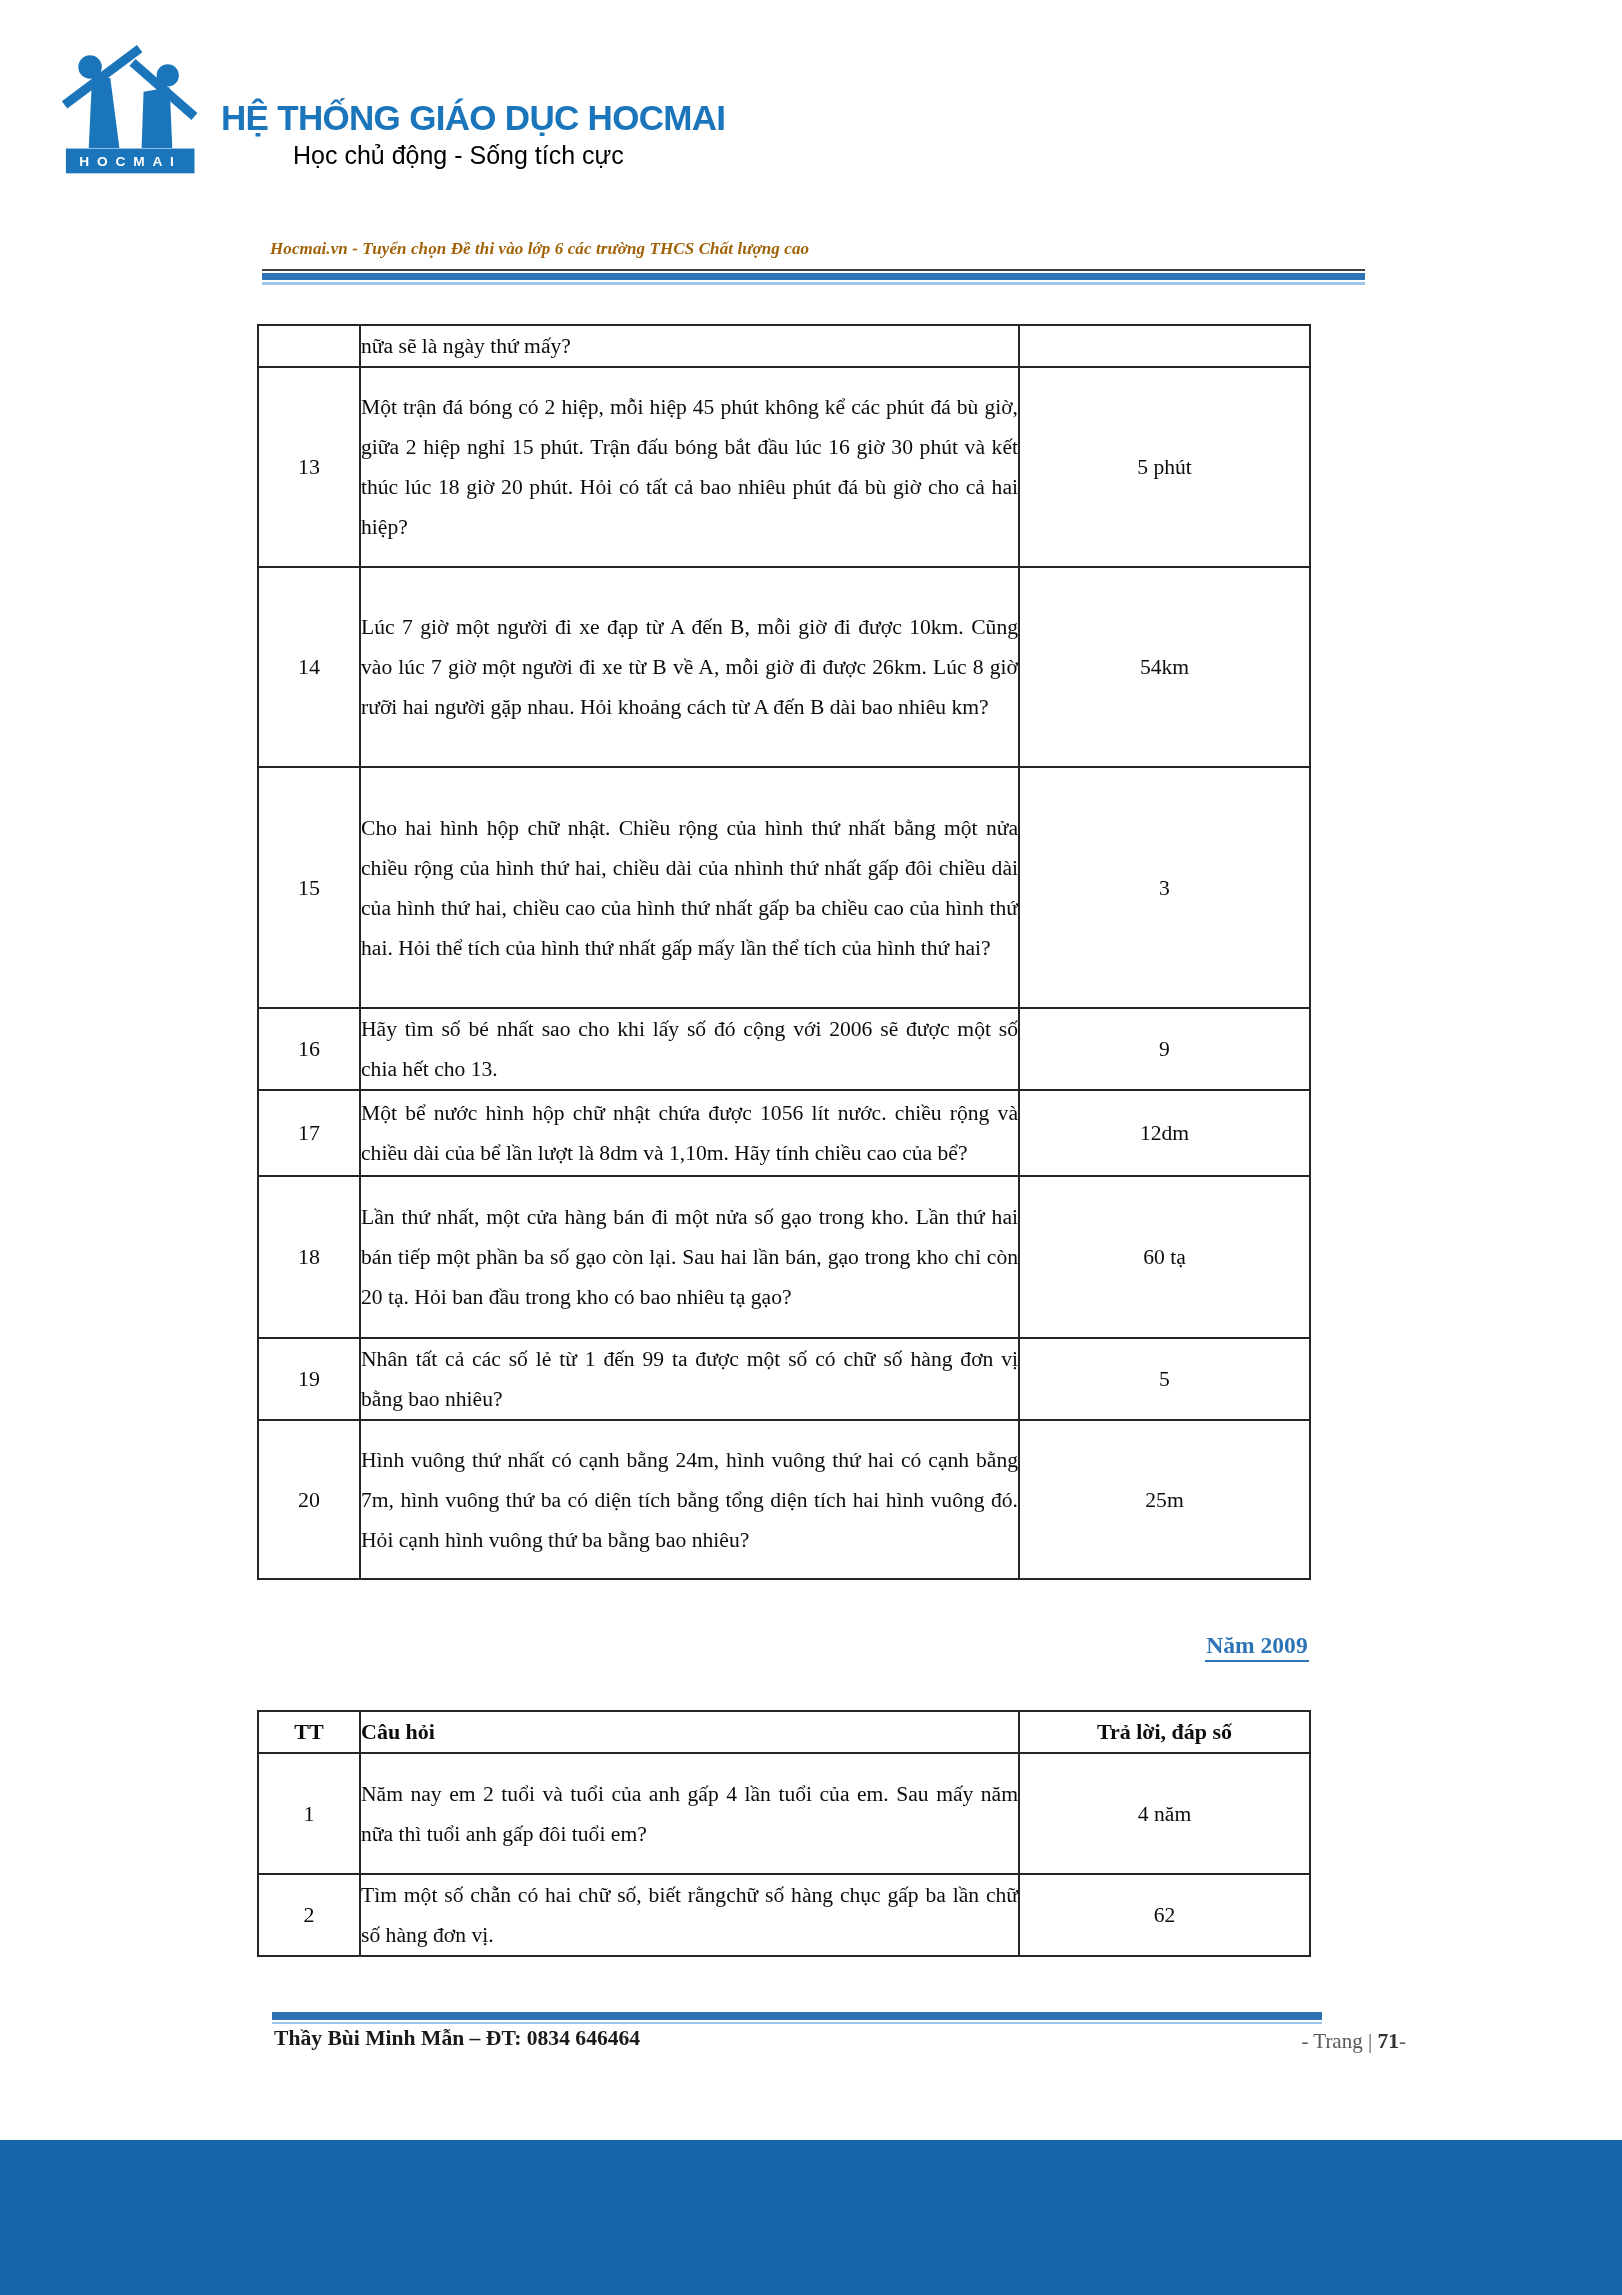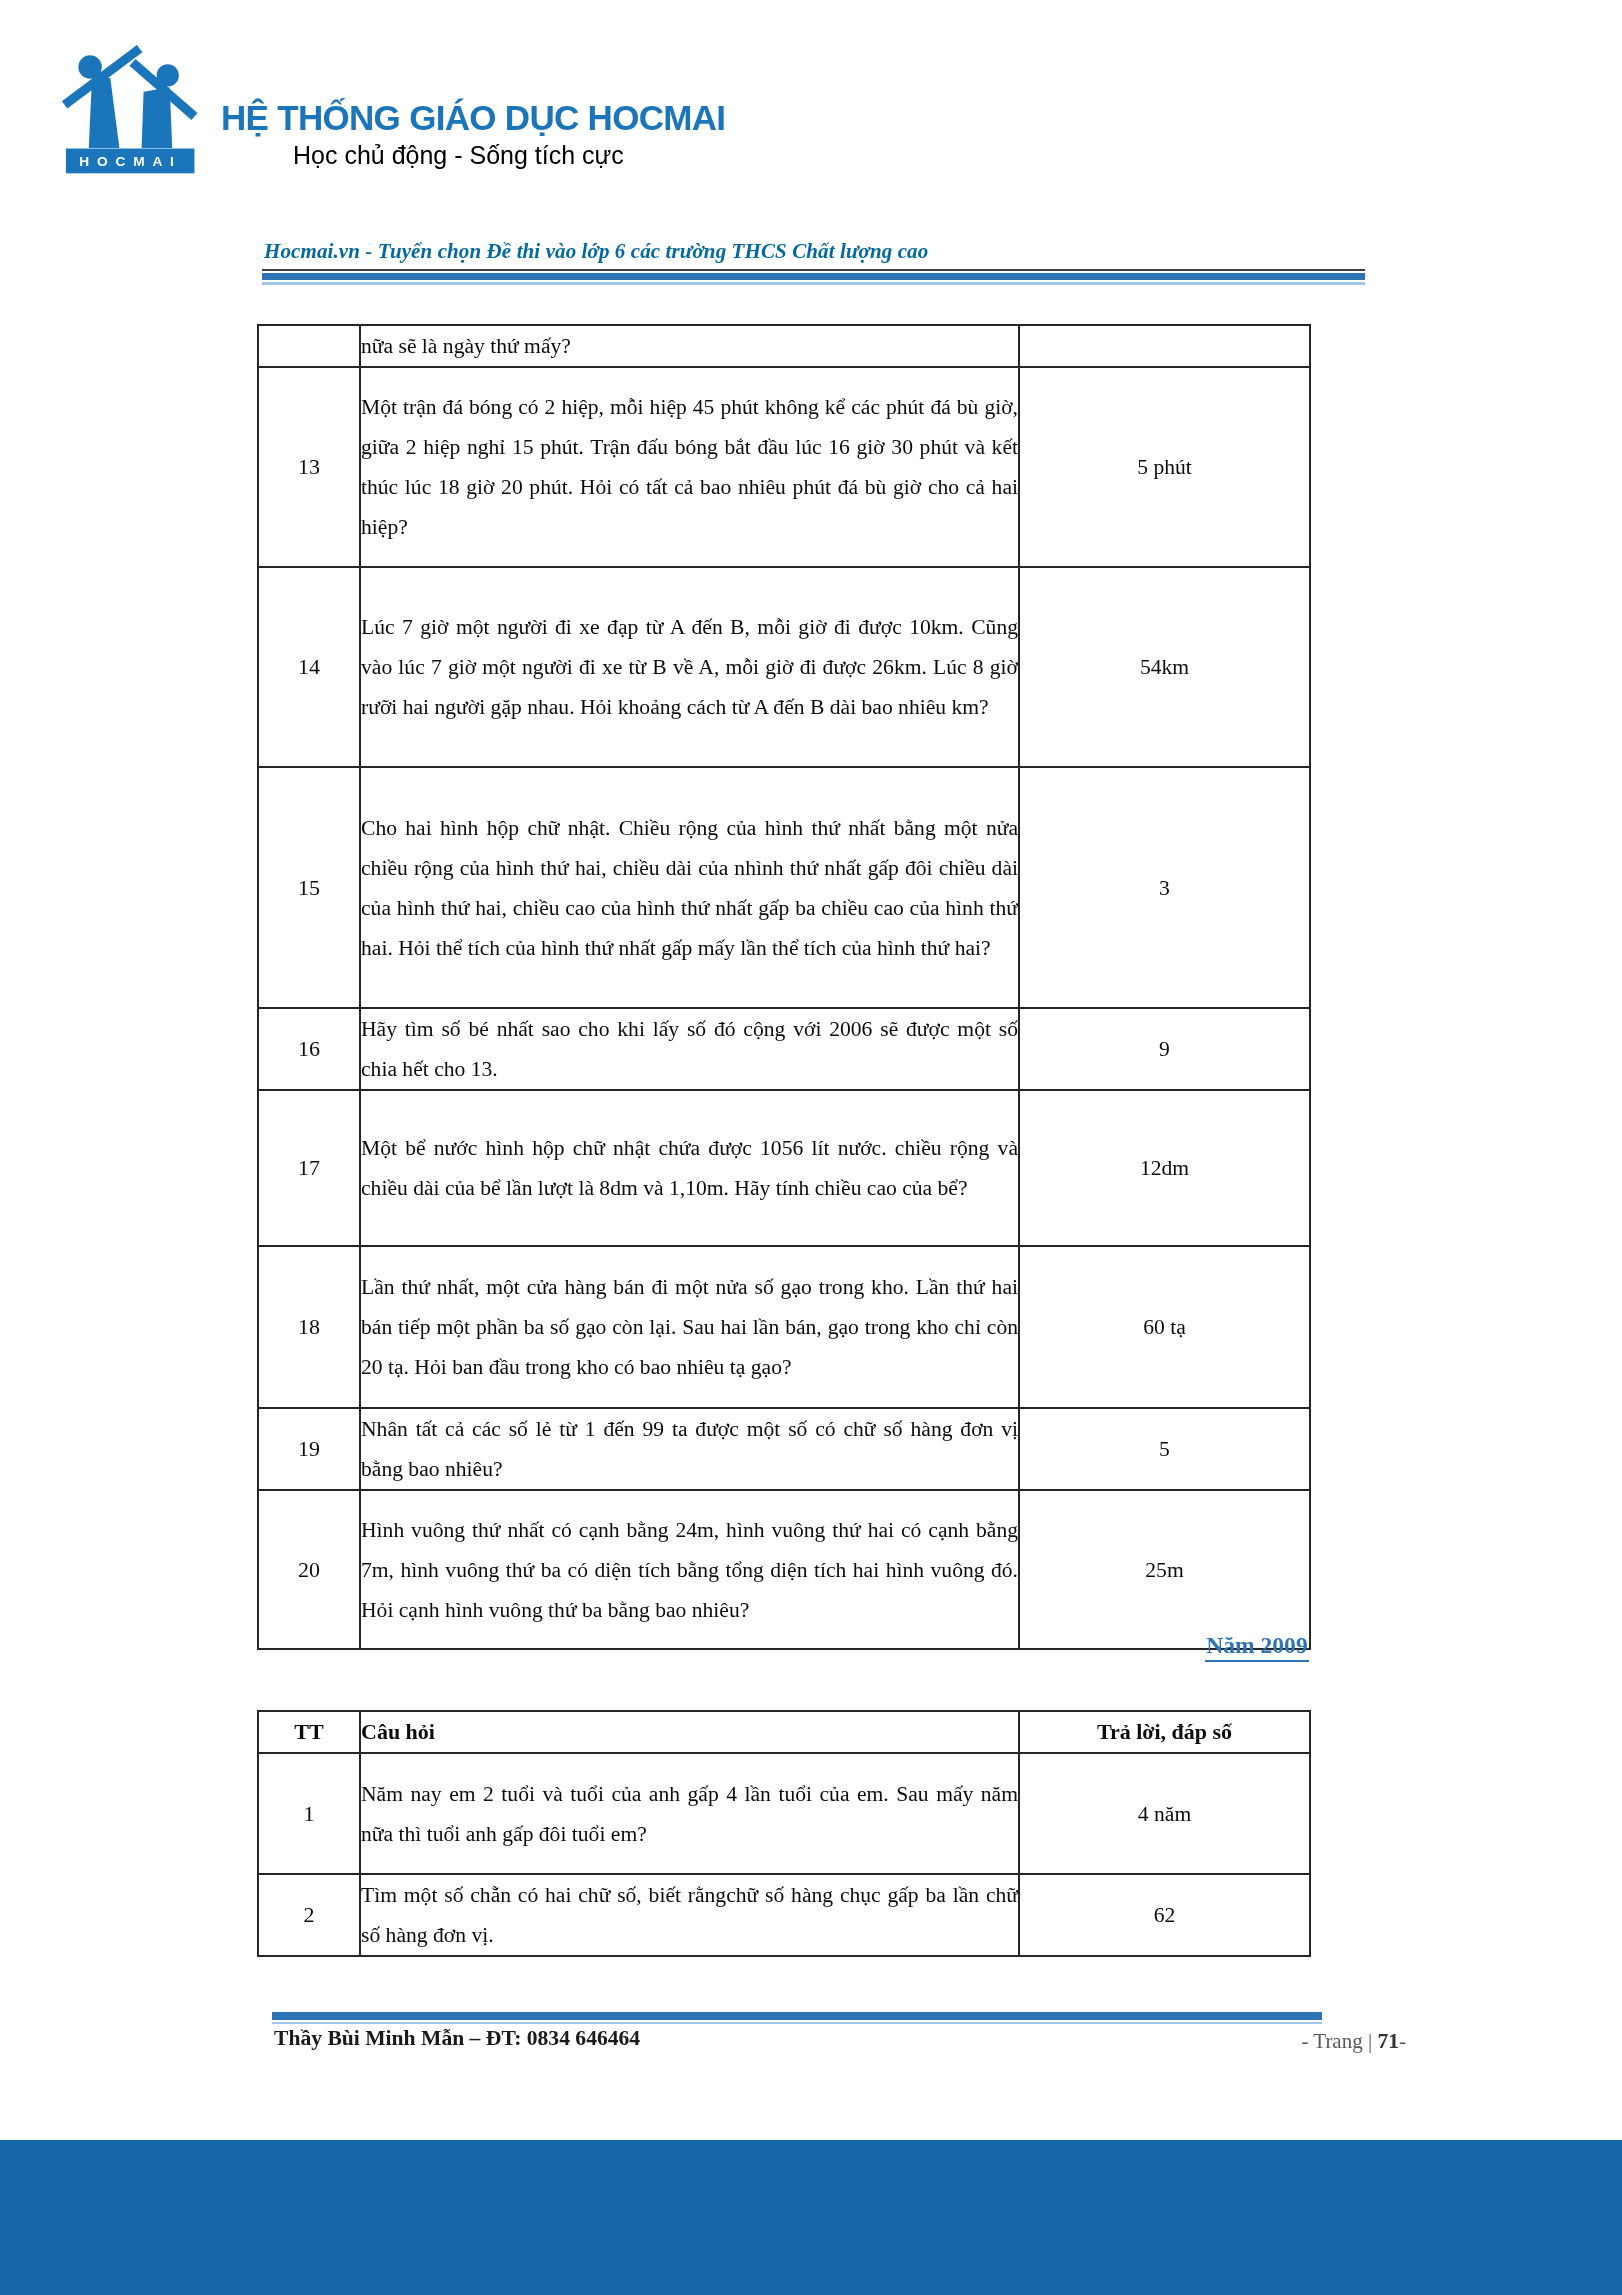--- a/index.html
+++ b/index.html
@@ -7,22 +7,22 @@
         font-family:"Liberation Serif",serif;color:#0e0e0e;}
   .abs{position:absolute;}
 
   
   .org-name{left:221px;top:98px;font-family:"Liberation Sans",sans-serif;font-weight:bold;
             font-size:35px;letter-spacing:-0.7px;color:#1b75bb;white-space:nowrap;}
   .tagline{left:293px;top:141px;font-family:"Liberation Sans",sans-serif;font-size:25px;
            color:#000000;white-space:nowrap;}
 
   
-  .doc-title{left:264px;top:239px;font-size:21px;font-weight:bold;font-style:italic;
-             letter-spacing:0.1px;white-space:nowrap;color:#0369a1;}
+  .doc-title{left:270px;top:239px;font-size:17px;font-weight:bold;font-style:italic;
+             letter-spacing:0.1px;white-space:nowrap;color:#a16207;}
   .rule-wrap{left:262px;top:269px;width:1103px;}
   .rule-dark{height:2px;background:#3f3f3f;}
   .rule-blue{height:7.2px;background:#2d73b5;margin-top:2px;}
   .rule-light{height:2.6px;background:#9fc5e8;margin-top:2px;}
 
   
   table.qtable{border-collapse:collapse;table-layout:fixed;width:1052px;
                font-family:"Liberation Serif",serif;font-size:21.6px;line-height:40px;color:#0c0c0c;margin-top:12px;}
   table.qtable td{border:2px solid #262626;border-top-width:2.6px;border-bottom-width:2.6px;
                   vertical-align:middle;padding:0;}
@@ -103,21 +103,21 @@
       <tr style="height:241px">
         <td class="cell-num">15</td>
         <td class="cell-q">Cho hai hình hộp chữ nhật. Chiều rộng của hình thứ nhất bằng một nửa chiều rộng của hình thứ hai, chiều dài của nhình thứ nhất gấp đôi chiều dài của hình thứ hai, chiều cao của hình thứ nhất gấp ba chiều cao của hình thứ hai. Hỏi thể tích của hình thứ nhất gấp mấy lần thể tích của hình thứ hai?</td>
         <td class="cell-a">3</td>
       </tr>
       <tr style="height:77px">
         <td class="cell-num">16</td>
         <td class="cell-q">Hãy tìm số bé nhất sao cho khi lấy số đó cộng với 2006 sẽ được một số chia hết cho 13.</td>
         <td class="cell-a">9</td>
       </tr>
-      <tr style="height:156px">
+      <tr style="height:86px">
         <td class="cell-num">17</td>
         <td class="cell-q">Một bể nước hình hộp chữ nhật chứa được 1056 lít nước. chiều rộng và chiều dài của bể lần lượt là 8dm và 1,10m. Hãy tính chiều cao của bể?</td>
         <td class="cell-a">12dm</td>
       </tr>
       <tr style="height:162px">
         <td class="cell-num">18</td>
         <td class="cell-q">Lần thứ nhất, một cửa hàng bán đi một nửa số gạo trong kho. Lần thứ hai bán tiếp một phần ba số gạo còn lại. Sau hai lần bán, gạo trong kho chỉ còn 20 tạ. Hỏi ban đầu trong kho có bao nhiêu tạ gạo?</td>
         <td class="cell-a">60 tạ</td>
       </tr>
       <tr style="height:81px">

